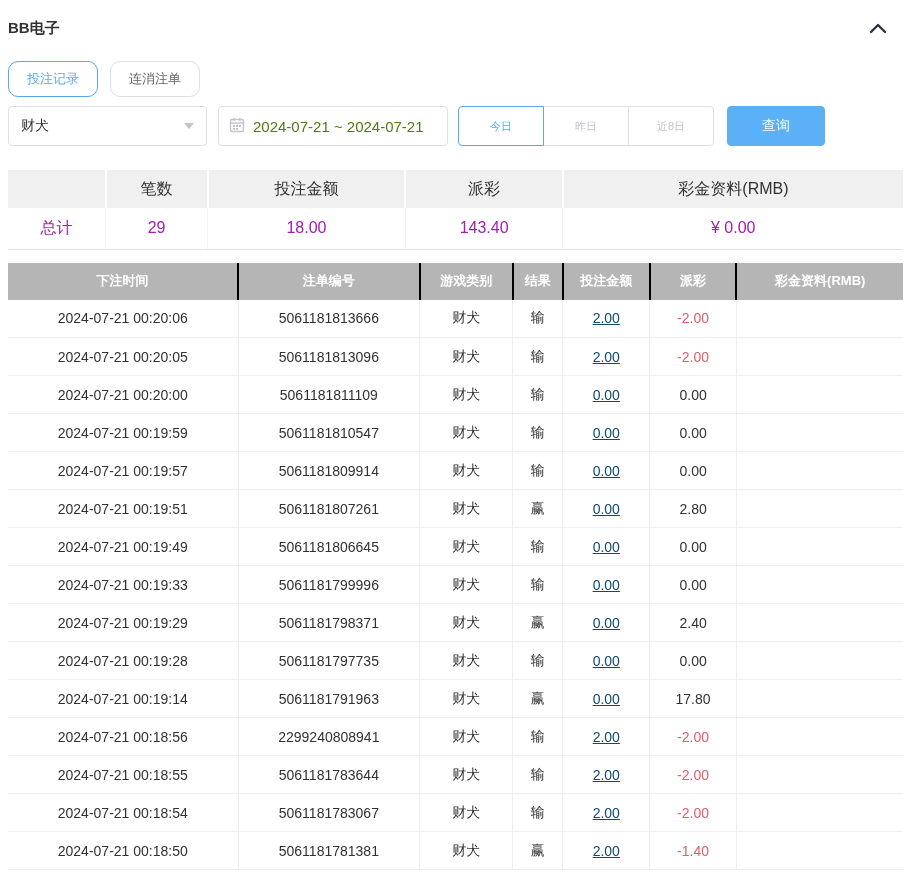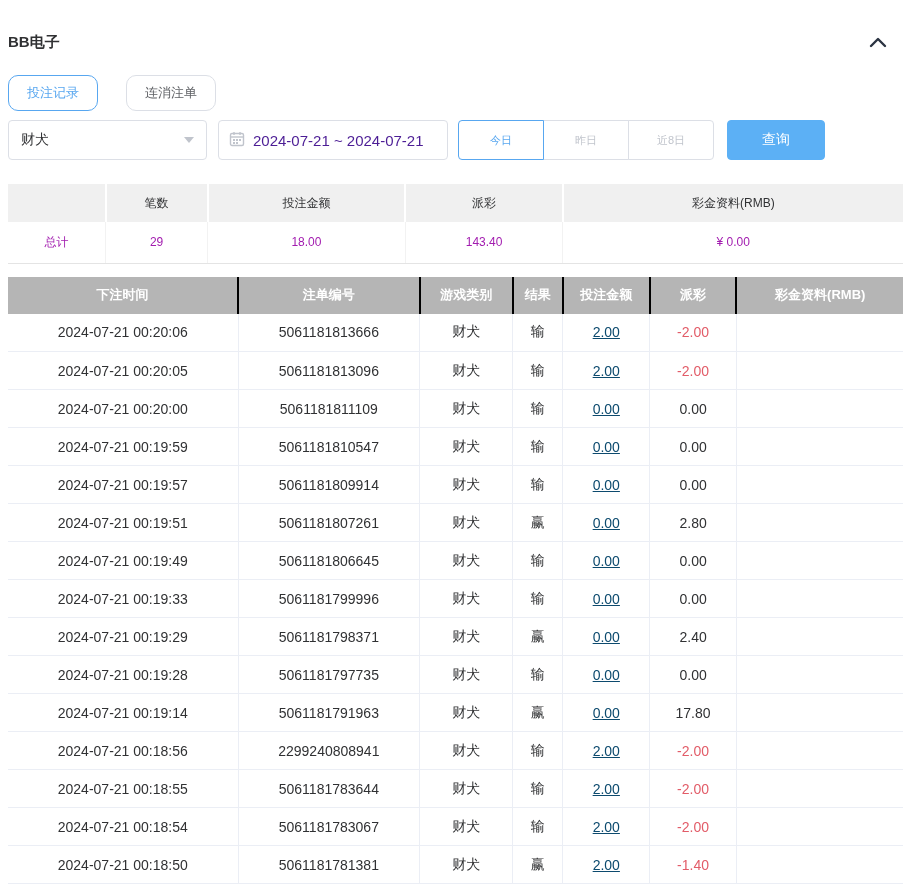--- a/index.html
+++ b/index.html
@@ -7,37 +7,37 @@
   body {
     font-family: "Liberation Sans", "DejaVu Sans", sans-serif;
     color: #303133;
   }
   .page {
     position: relative;
     width: 911px;
     height: 894px;
     overflow: hidden;
     background: #fff;
-    padding: 18px 8px;
+    padding: 4px 8px;
   }
 
   
   .panel-header {
     display: flex;
     justify-content: space-between;
     align-items: center;
     padding-top: 13px;
     height: 36px;
   }
   .panel-title { font-size: 15px; font-weight: bold; color: #303133; }
   .collapse-icon { width: 22px; height: 22px; margin-right: 14px; cursor: pointer; }
   .collapse-icon svg { display: block; }
 
   
-  .tabs { display: flex; gap: 28px; margin-top: 21px; }
+  .tabs { display: flex; gap: 12px; margin-top: 21px; }
   .tab-pill {
     height: 36px;
     padding: 0 18px;
     border: 1px solid #dcdfe6;
     border-radius: 10px;
     background: #fff;
     font-size: 13px;
     color: #606266;
     display: inline-flex;
     align-items: center;
@@ -61,21 +61,21 @@
     border-left: 5px solid transparent;
     border-right: 5px solid transparent;
     border-top: 6px solid #c0c4cc;
   }
   .date-box {
     width: 230px; height: 40px;
     border: 1px solid #dcdfe6; border-radius: 4px;
     display: flex; align-items: center;
     padding: 0 10px;
     margin-left: 11px;
-    font-size: 15px; color: #4c1d95;
+    font-size: 15px; color: #4d7c0f;
     background: #fff; cursor: pointer;
   }
   .date-box .cal { margin-right: 8px; flex: 0 0 auto; }
   .seg-group { display: flex; margin-left: 10px; }
   .seg-btn {
     height: 40px; width: 86px;
     background: #fff;
     border: 1px solid #dcdfe6;
     margin-left: -1px;
     font-size: 11px; color: #c0c4cc;
@@ -96,21 +96,21 @@
     cursor: pointer;
     font-family: inherit;
   }
 
   
   .summary-table {
     width: 100%;
     margin-top: 24px;
     border-collapse: collapse;
     table-layout: fixed;
-    font-size: 12px;
+    font-size: 16px;
   }
   .summary-table th {
     background: #f0f0f0;
     height: 38px;
     font-weight: normal;
     color: #303133;
     border-right: 2px solid #fff;
     text-align: center;
   }
   .summary-table th:last-child { border-right: none; }

